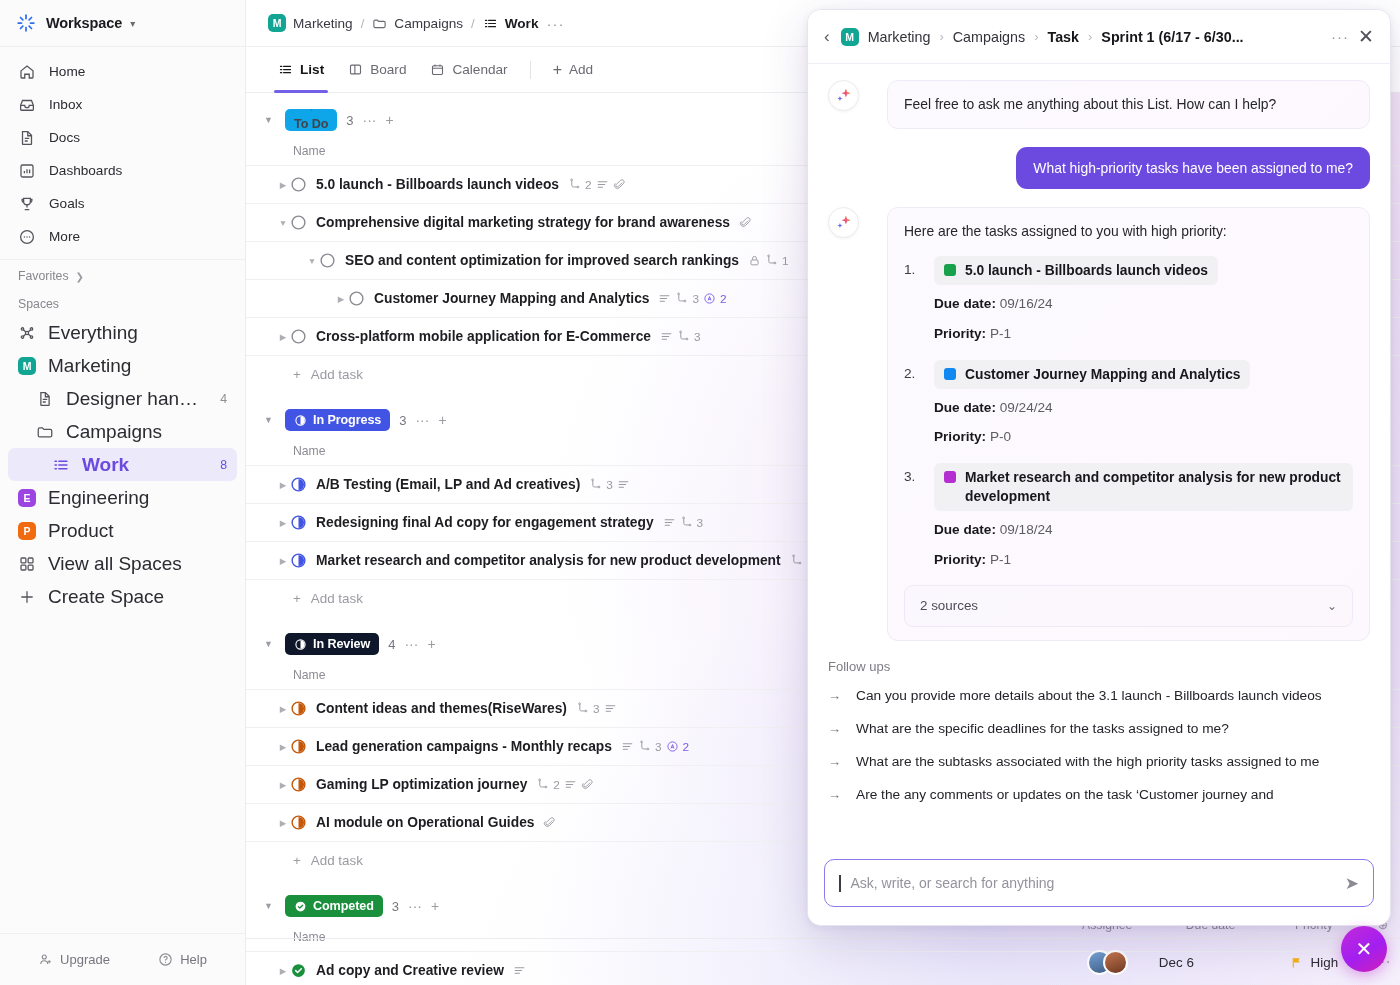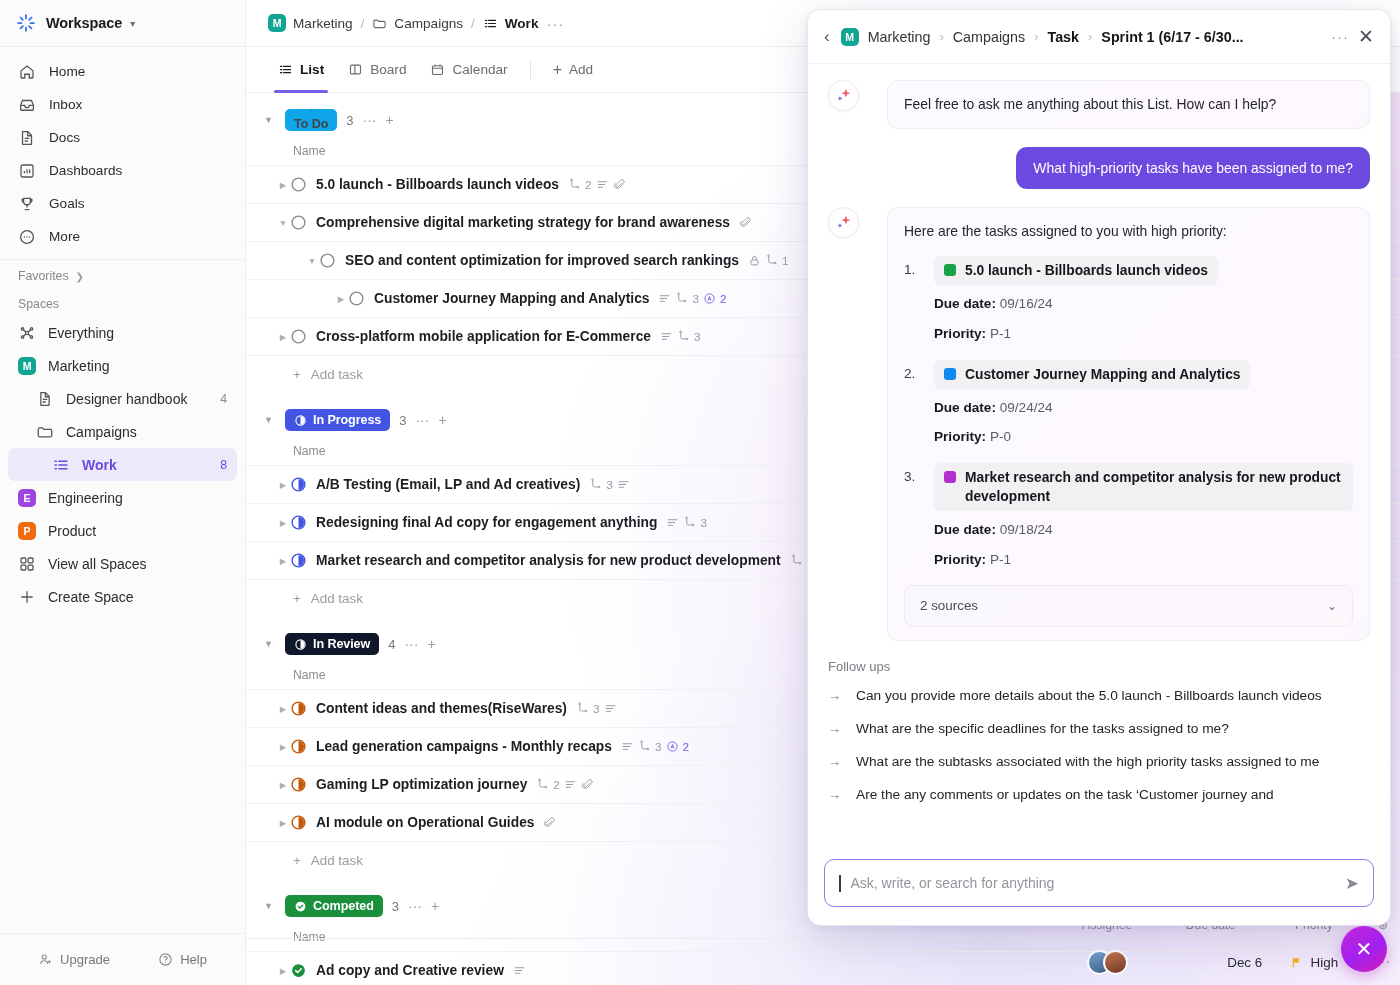--- a/index.html
+++ b/index.html
@@ -42,21 +42,21 @@
   .sec-head { display:flex; align-items:center; gap:7px; padding:9px 18px 5px 18px; }
   .sec-head .t { font-size:12.3px; color:#87878e; }
   .sec-head .ch { font-size:10px; color:#9a9aa1; }
 
   .spaces { padding:0 8px; }
   .sp-item { height:33px; display:flex; align-items:center; gap:12px; padding:0 10px; border-radius:7px; cursor:pointer; }
   .sp-item.sel { background:#ece9fb; }
   .sp-item.sel .lbl { color:#6c4ae0; font-weight:600; }
   .sp-item.sel .ico { color:#6c4ae0; }
   .sp-item .ico { width:18px;height:18px;flex:0 0 18px; display:flex;align-items:center;justify-content:center; color:#54545c; }
-  .sp-item .lbl { font-size:14px; color:#2b2b31; flex:1; white-space:nowrap; overflow:hidden; text-overflow:ellipsis; }
+  .sp-item .lbl { font-size:19px; color:#2b2b31; flex:1; white-space:nowrap; overflow:hidden; text-overflow:ellipsis; }
   .sp-item .cnt { font-size:12.3px; color:#8d8d95; }
   .sp-item.sel .cnt { color:#6c4ae0; }
   .sq { width:18px;height:18px;border-radius:5px;display:flex;align-items:center;justify-content:center;
         font-size:10.5px;font-weight:700;color:#fff;flex:0 0 18px; }
   .indent1 { padding-left:28px; }
   .indent2 { padding-left:44px; }
 
   .side-foot { margin-top:auto; height:52px; border-top:1px solid #efeff0; display:flex; align-items:center; justify-content:space-around; padding:0 14px; }
   .foot-btn { display:flex; align-items:center; gap:7px; font-size:13px; color:#76767e; cursor:pointer; }
 
@@ -422,21 +422,21 @@
             </span>
           </div>
           <div class="row" style="padding-left:30px">
             <span class="exp">▶</span>
             <span class="st">
               <svg width="17" height="17" viewBox="0 0 24 24">
                 <circle cx="12" cy="12" r="9" fill="none" stroke="#4254e3" stroke-width="2"></circle>
                 <path d="M12 12V4.2a7.8 7.8 0 0 1 0 15.6z" fill="#4254e3"></path>
               </svg>
             </span>
-            <span class="nm">Redesigning final Ad copy for engagement anything</span>
+            <span class="nm">Redesigning final Ad copy for engagement strategy</span>
             <span class="meta">
               <span class="m">
                 <svg width="13" height="13" viewBox="0 0 24 24" fill="none" stroke="#9a9aa2" stroke-width="1.9" stroke-linecap="round">
                   <path d="M4 7h16M4 12h12M4 17h8"></path>
                 </svg>
               </span>
               <span class="m">
                 <svg width="13" height="13" viewBox="0 0 24 24" fill="none" stroke="#9a9aa2" stroke-width="1.8">
                   <path d="M7 4.5v9a3 3 0 0 0 3 3h7"></path>
                   <circle cx="6.6" cy="3.4" r="1.6"></circle>
@@ -637,21 +637,21 @@
         <span style="width:40px;text-align:center;color:#9a9aa2">⊕</span>
       </div>
     <div class="bot-row" id="botrow">
         <span style="width:940px"></span>
         <span style="width:120px;display:flex;justify-content:center">
           <span class="avatars">
             <span class="av" style="background:linear-gradient(160deg,#7aa6d8,#3e5f86)"></span>
             <span class="av av2" style="background:linear-gradient(160deg,#c9784e,#6d3a22)"></span>
           </span>
         </span>
-        <span style="width:120px;text-align:right;font-size:13.4px;color:#2b2b31">Dec 6</span>
+        <span style="width:120px;text-align:left;font-size:13.4px;color:#2b2b31">Dec 6</span>
         <span style="width:120px;display:flex;align-items:center;justify-content:center;gap:8px;font-size:13.4px;color:#2b2b31">
           <svg width="13" height="13" viewBox="0 0 24 24" fill="#f5b014">
             <path d="M6 3v18" stroke="#f5b014" stroke-width="2"></path>
             <path d="M7 4h11l-2.5 4L18 12H7z"></path>
           </svg>
           <span>High</span>
         </span>
         <span style="width:40px;text-align:center;color:#9a9aa2">···</span>
       </div>
   </div>
@@ -904,21 +904,21 @@
             <span>2 sources</span>
             <span class="ch">⌄</span>
           </div>
         </div>
       </div>
 
       <div class="fu-title">Follow ups</div>
       <div id="followups">
           <div class="fu">
             <span class="ar">→</span>
-            <span class="tx">Can you provide more details about the 5.0 launch - Billboards launch videos</span>
+            <span class="tx">Can you provide more details about the 3.1 launch - Billboards launch videos</span>
           </div>
           <div class="fu">
             <span class="ar">→</span>
             <span class="tx">What are the specific deadlines for the tasks assigned to me?</span>
           </div>
           <div class="fu">
             <span class="ar">→</span>
             <span class="tx">What are the subtasks associated with the high priority tasks assigned to me</span>
           </div>
           <div class="fu">

